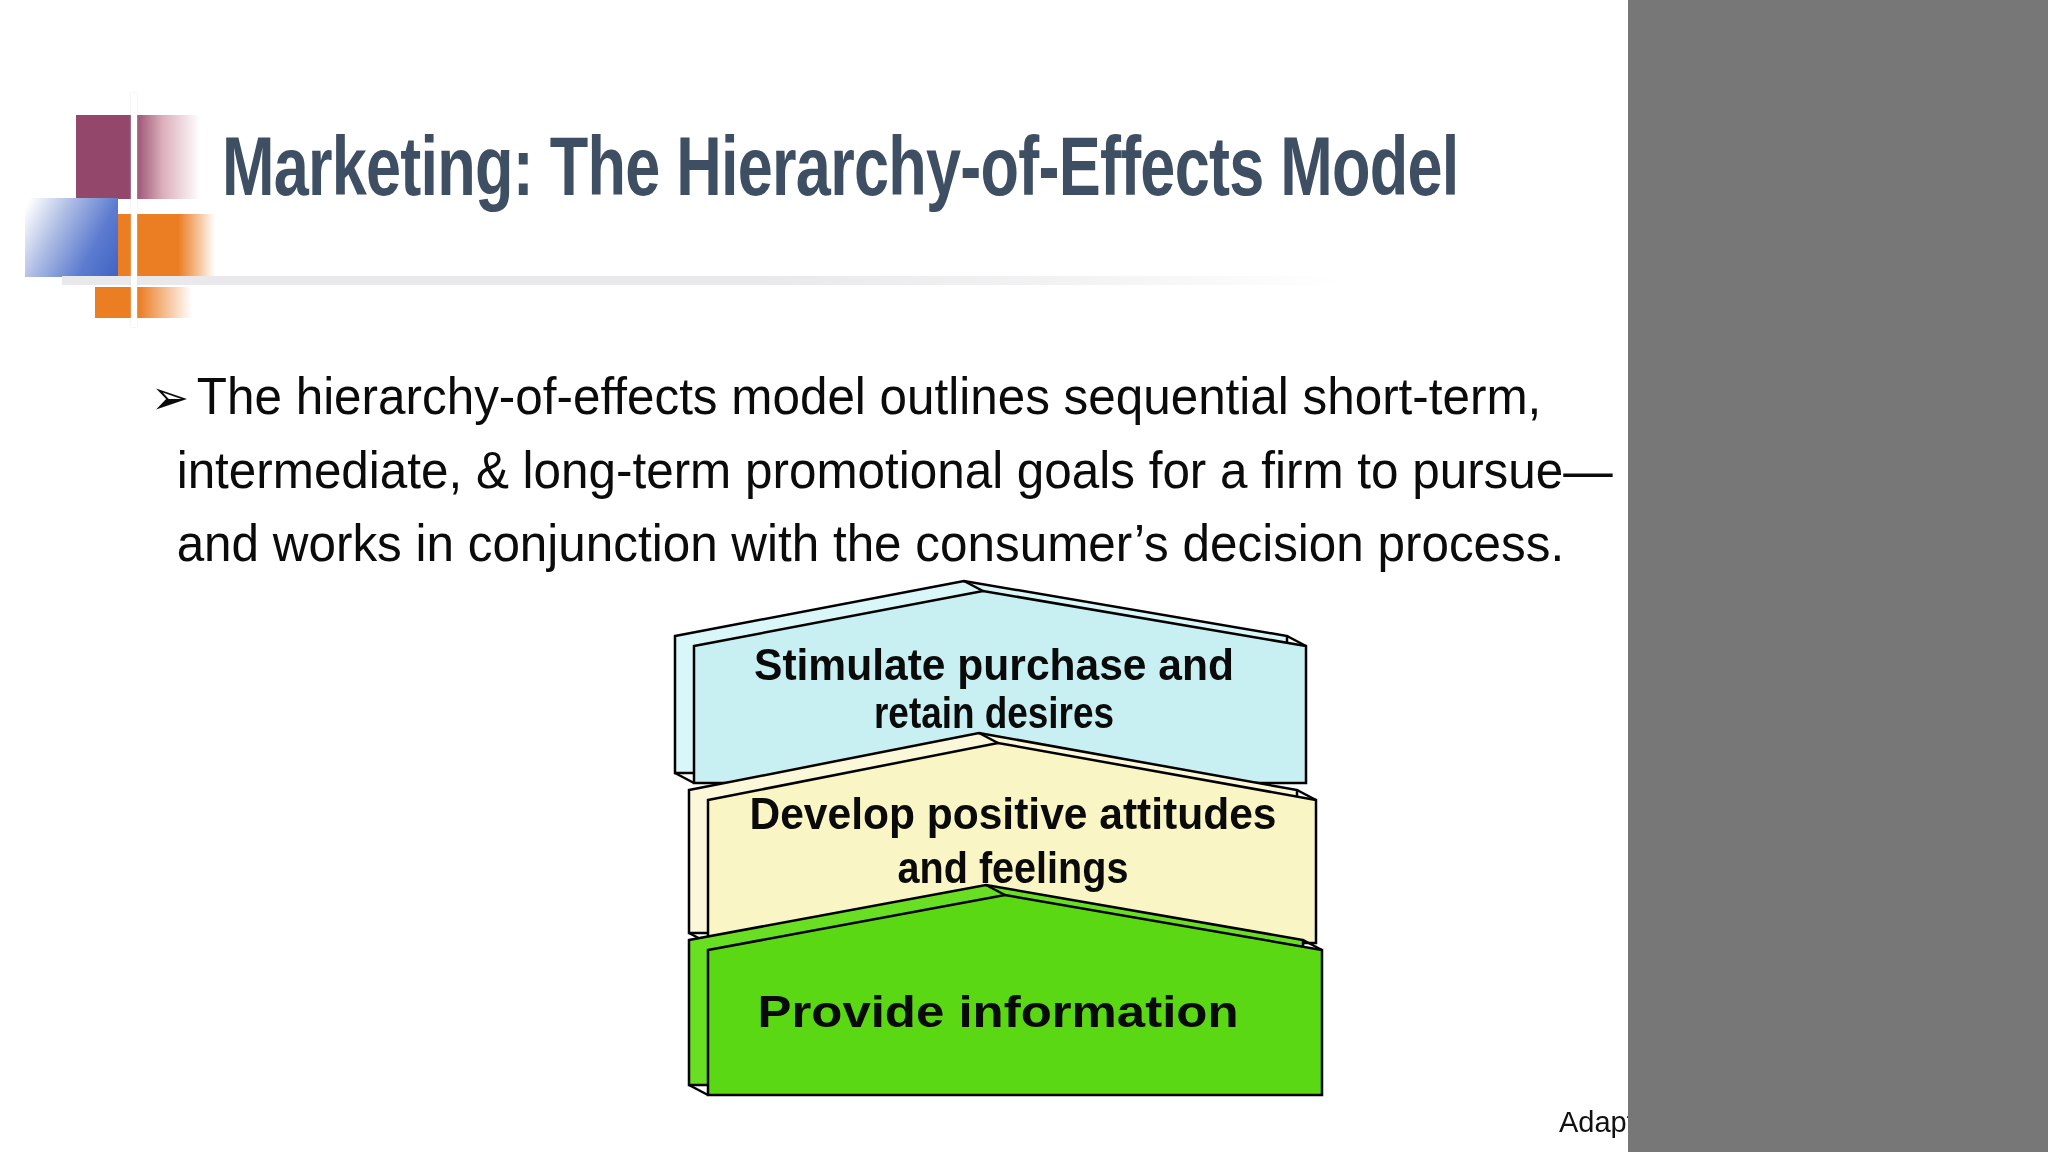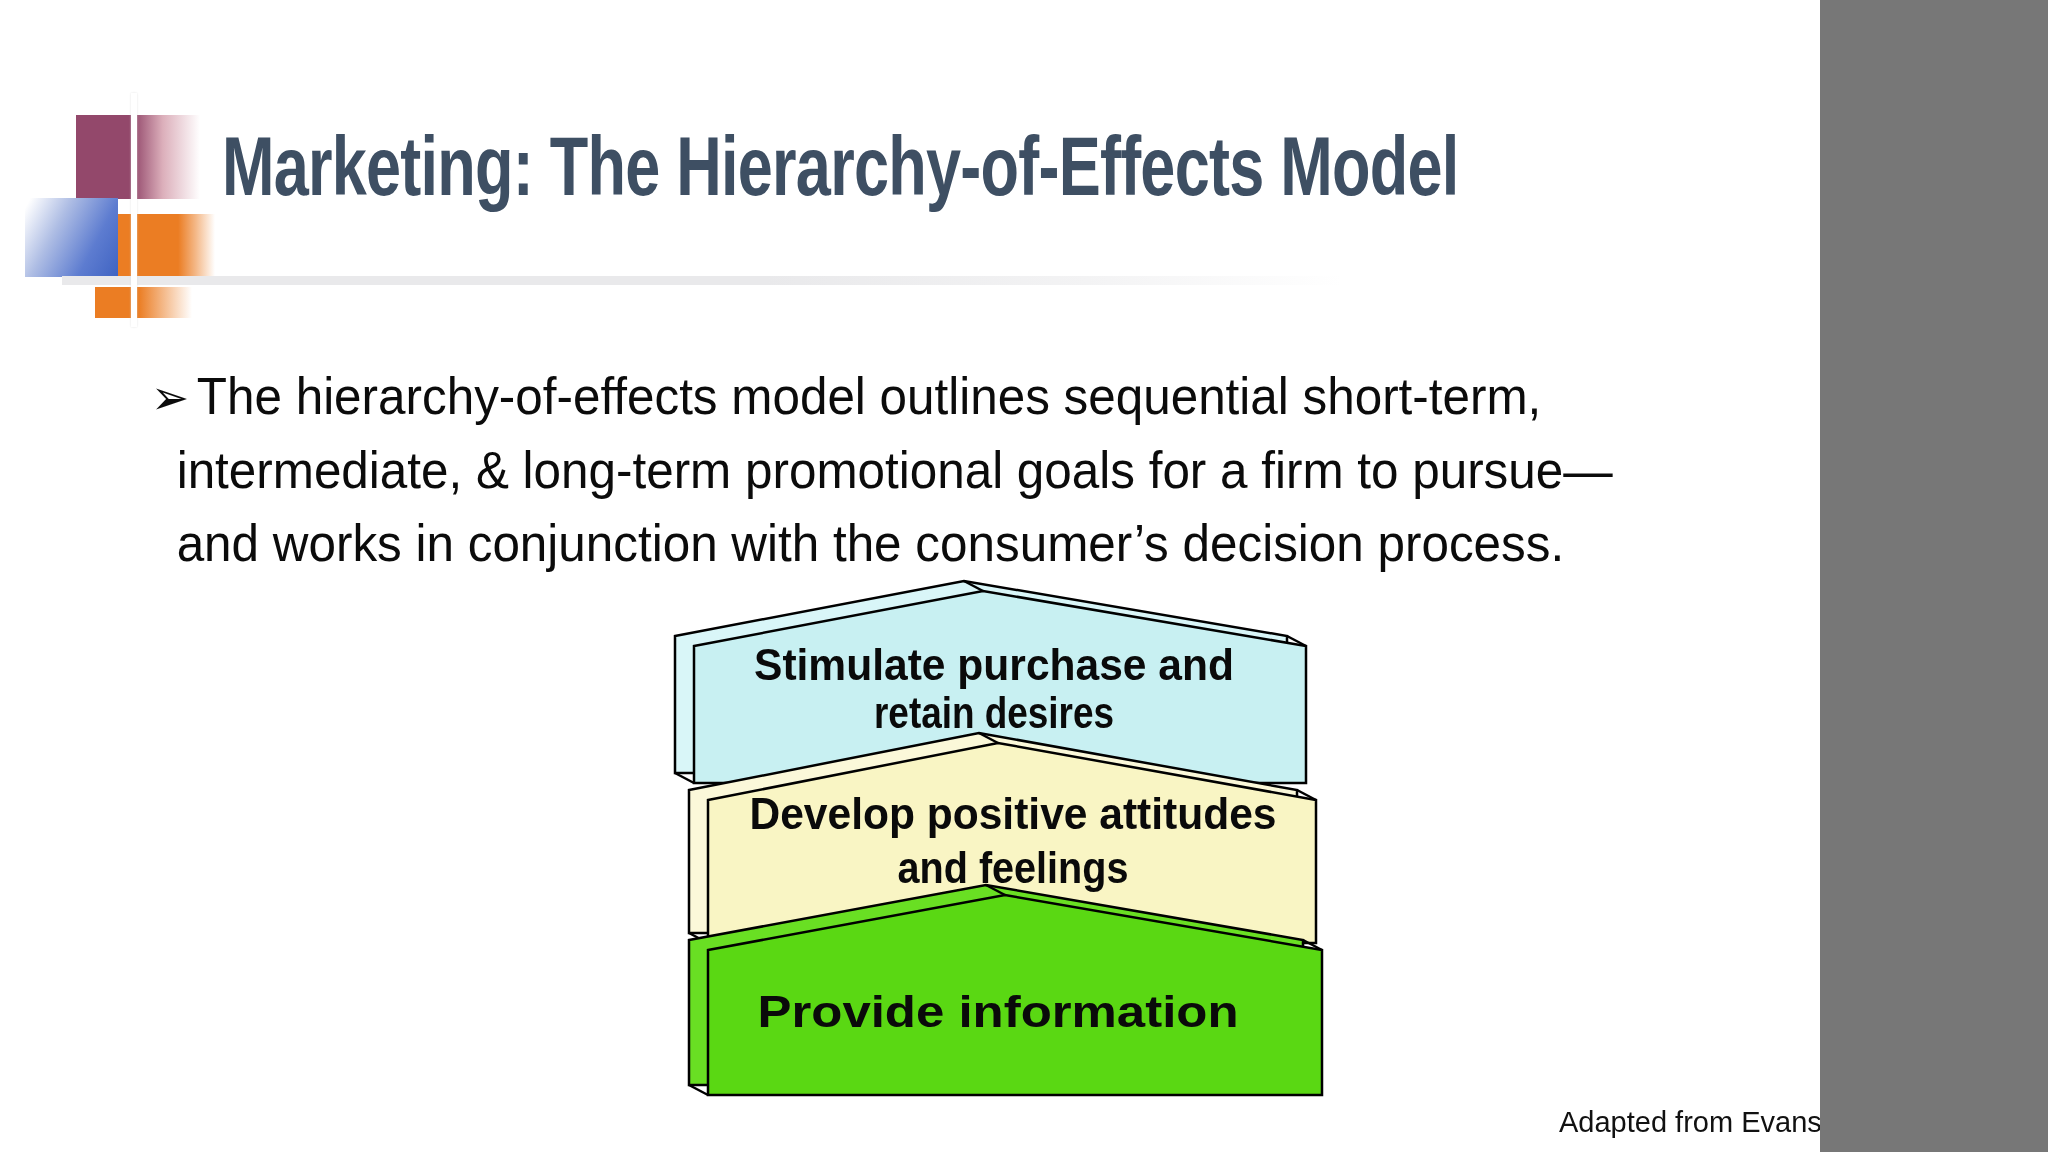--- a/index.html
+++ b/index.html
@@ -1,17 +1,17 @@
 <!DOCTYPE html>
 <html><head>
 <meta charset="utf-8">
 <style>
   html,body{margin:0;padding:0;background:#777;}
   .slide{
-    position:relative;width:1820px;height:1152px;background:#ffffff;
+    position:relative;width:1628px;height:1152px;background:#ffffff;
     overflow:hidden;font-family:"Liberation Sans",sans-serif;
   }
   
   .deco{position:absolute;}
   .deco-maroon{left:76px;top:115px;width:124px;height:84px;
     background:linear-gradient(to right,#93486B 0%,#93486B 46%,rgba(201,132,150,0.65) 70%,rgba(255,255,255,0) 100%);}
   .deco-blue{left:25px;top:198px;width:93px;height:79px;
     background:linear-gradient(118deg,#ffffff 4%,#aebde4 35%,#5d7cd0 70%,#3f63c2 100%);}
   .deco-orange-main{left:118px;top:214px;width:97px;height:64px;
     background:linear-gradient(to right,#EB7D23 0%,#EB7D23 62%,rgba(240,160,95,0.75) 80%,rgba(255,255,255,0) 100%);}

